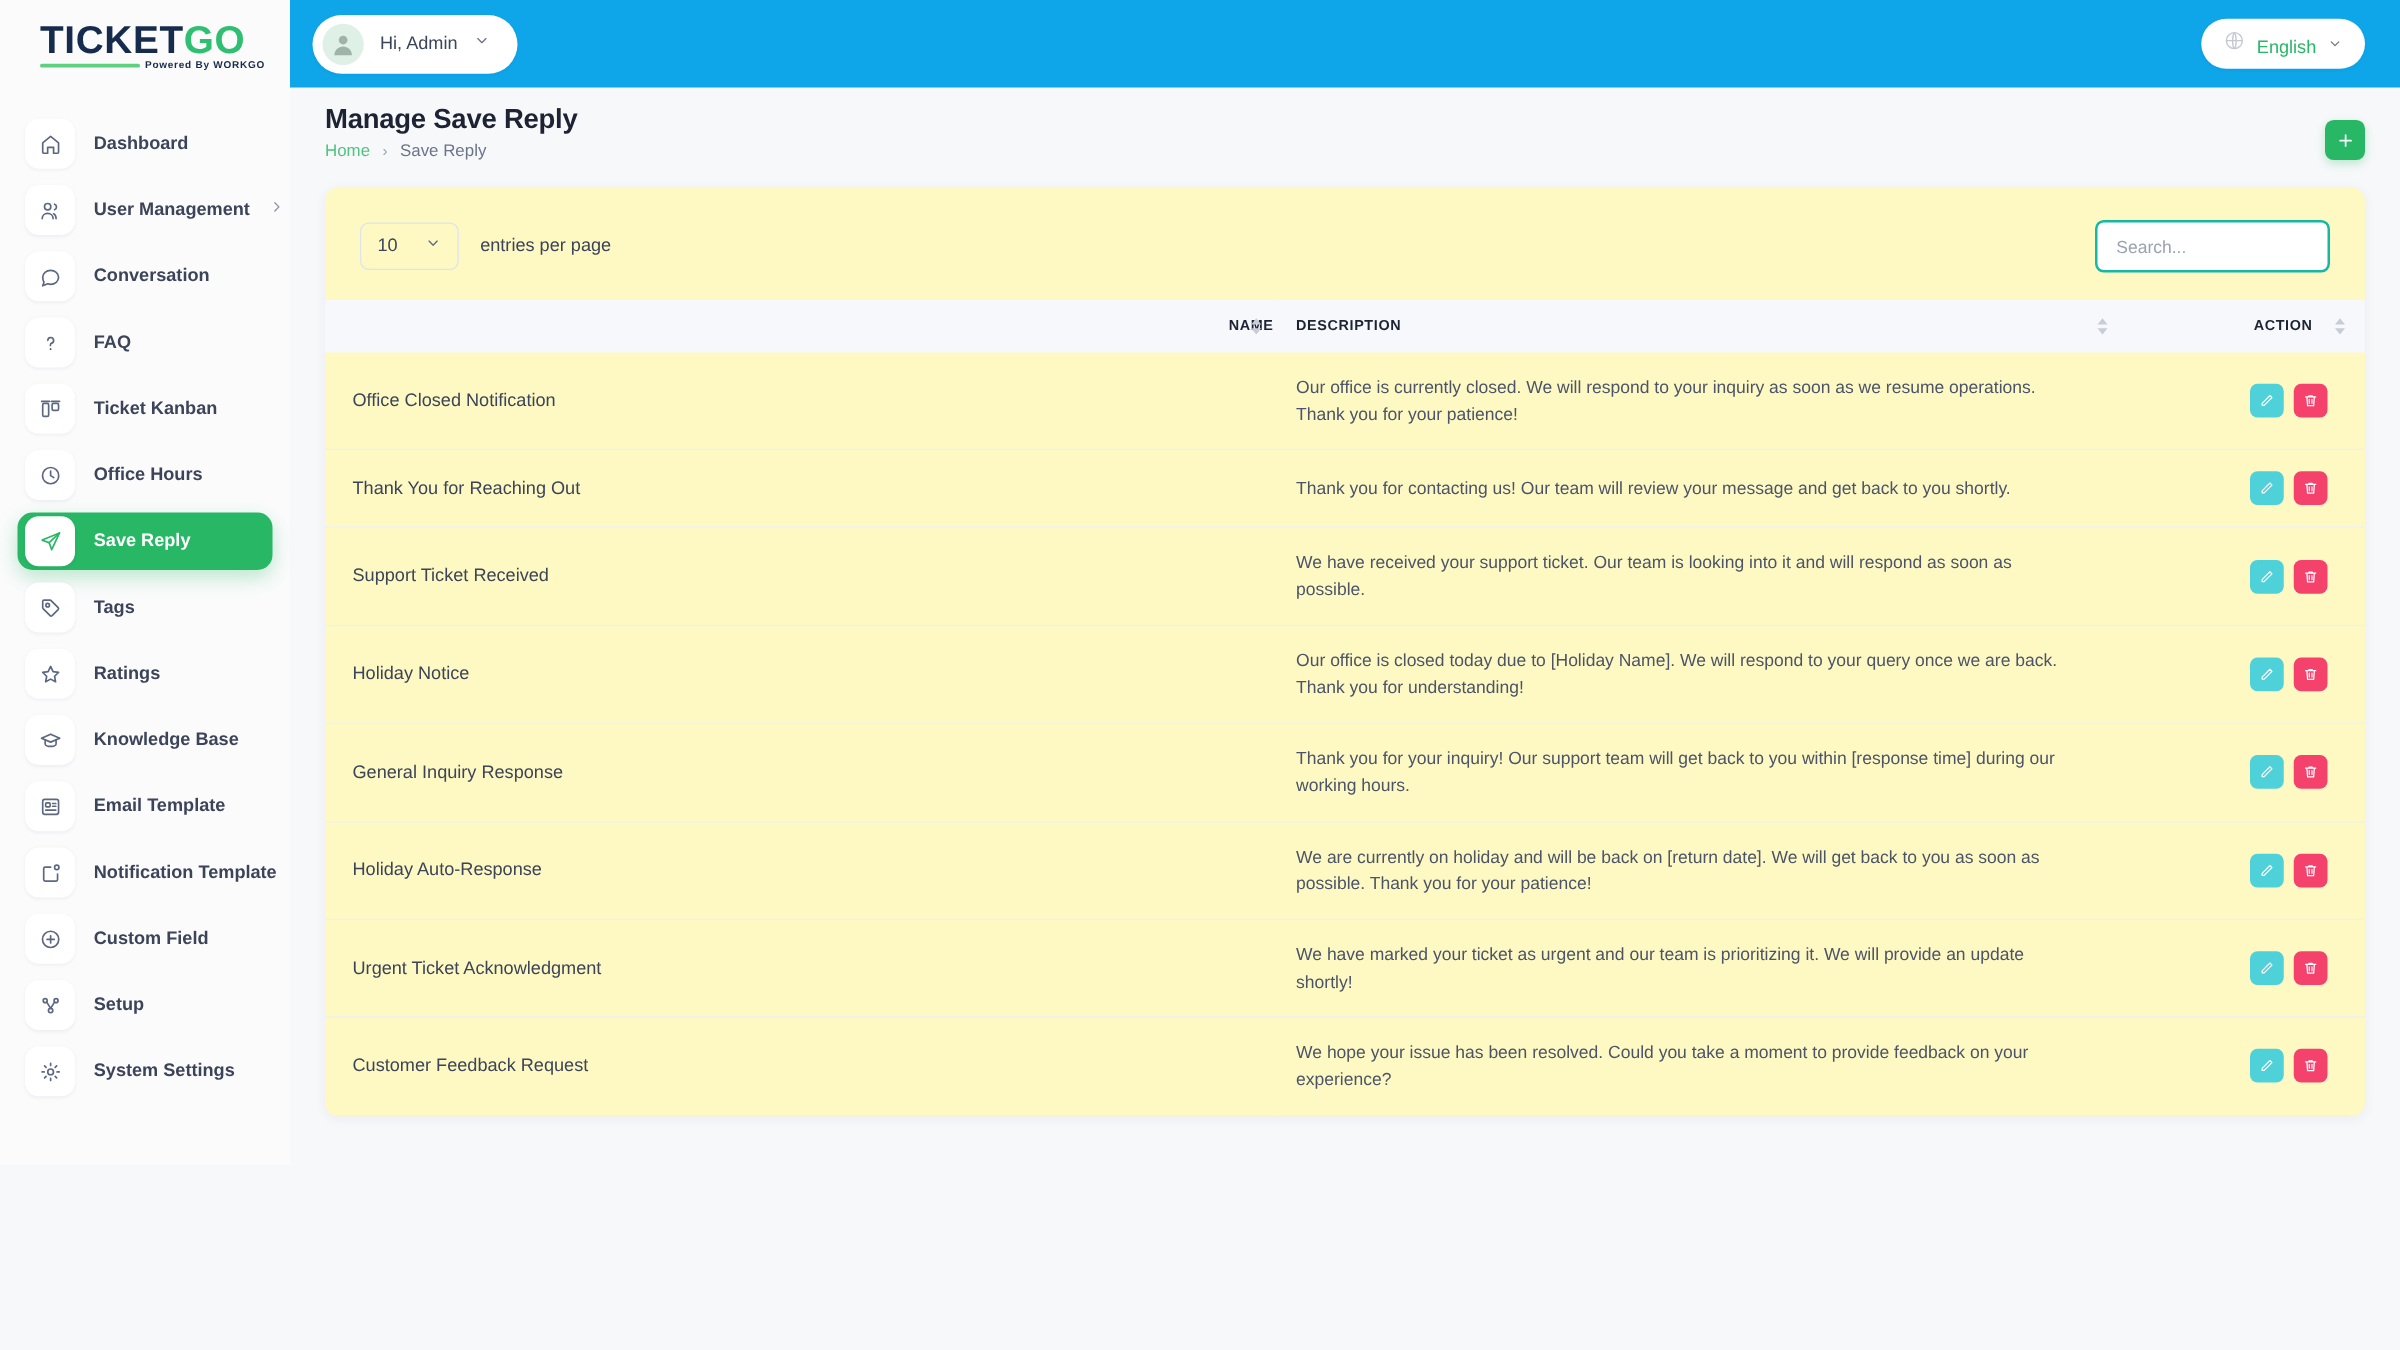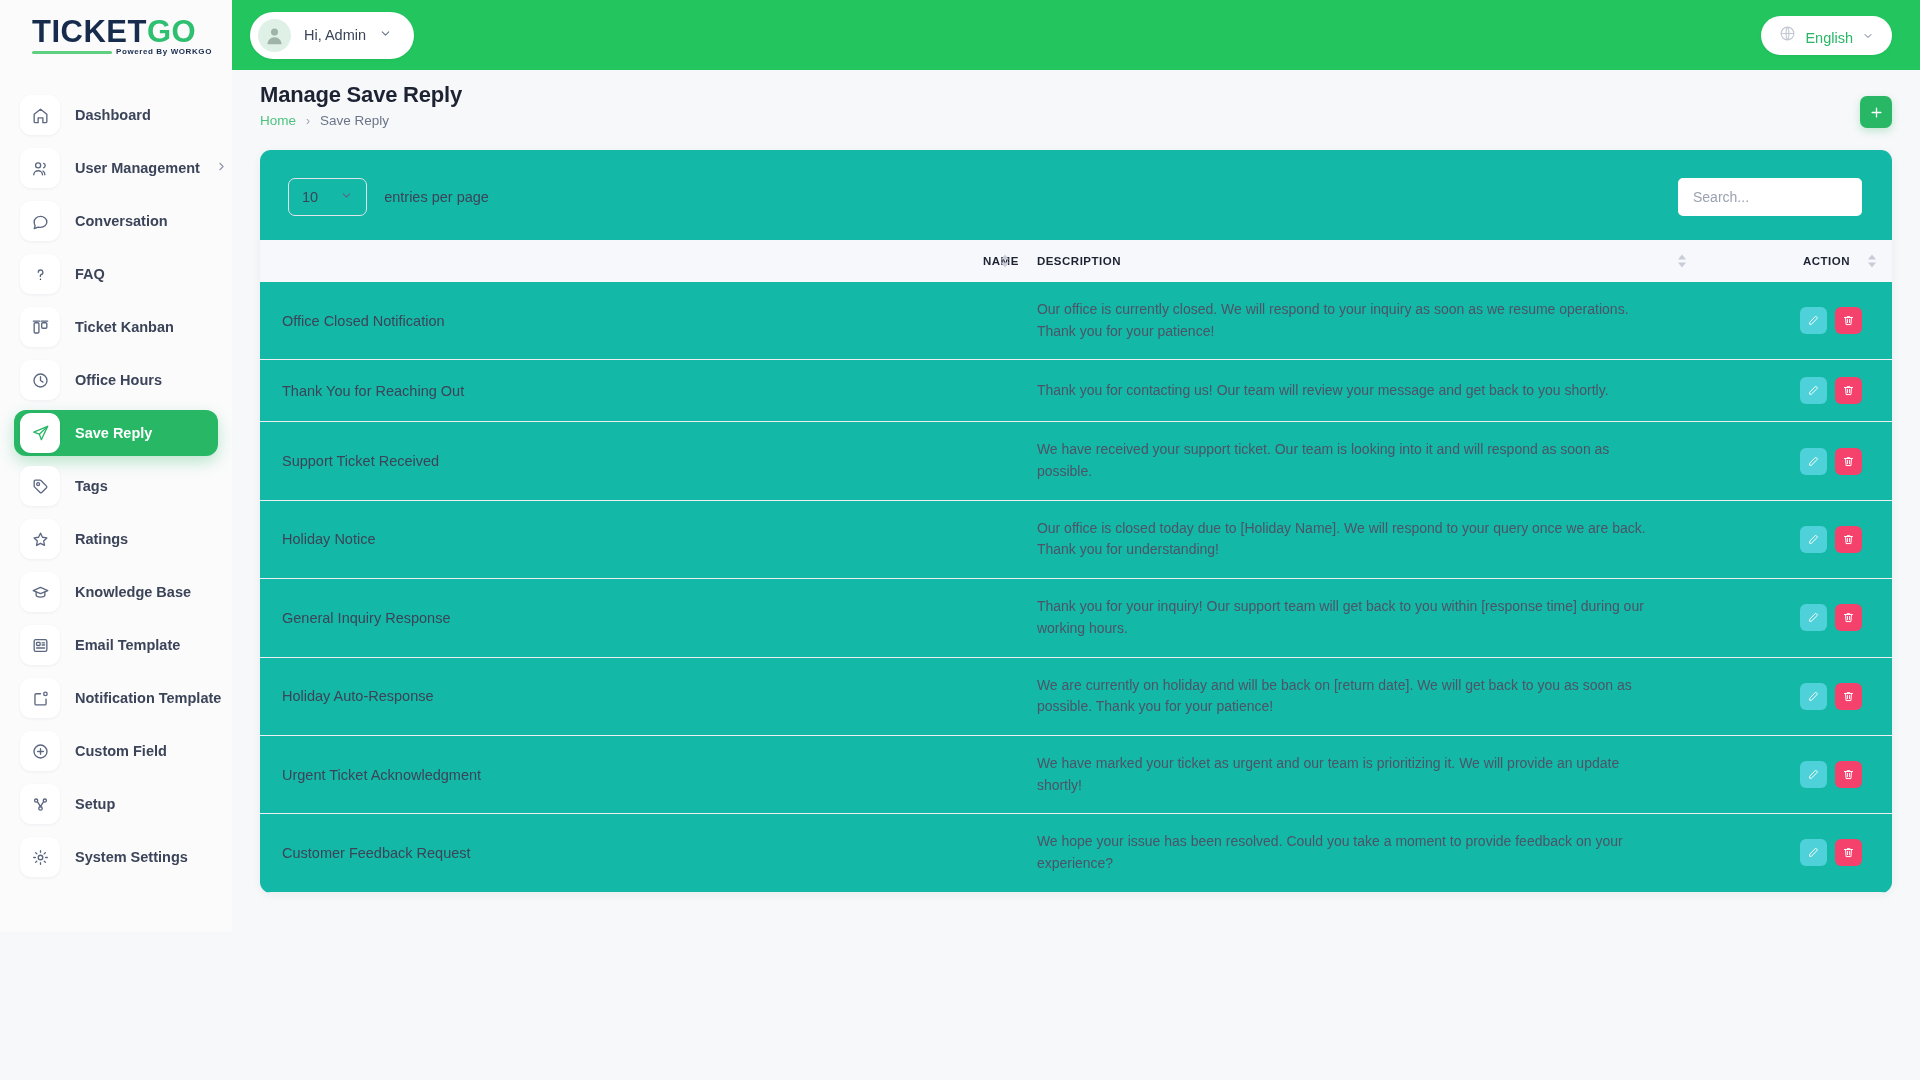--- a/index.html
+++ b/index.html
@@ -57,21 +57,21 @@
     box-shadow:0 6px 16px rgba(39,183,101,.30);
   }
   .nav-item.active .ico { background:#ffffff; }
   .nav-item.active .ico svg { stroke:#27b765; }
   .nav-item.active .nav-label { color:#ffffff; }
 
   
   .main { flex:1; height:1080px; display:flex; flex-direction:column; min-width:0; }
   .topbar {
     height:70px; display:flex; align-items:center; justify-content:space-between;
-    padding:0 28px 0 18px; background:#22c55e;
+    padding:0 28px 0 18px; background:#0ea5e9;
   }
   .user-chip {
     display:flex; align-items:center; gap:13px;
     background:#ffffff; border-radius:30px; padding:7px 22px 7px 8px;
     cursor:pointer; box-shadow:0 1px 3px rgba(30,40,60,.05);
   }
   .avatar {
     width:33px; height:33px; border-radius:50%;
     background:#dff0e6; display:flex; align-items:center; justify-content:center;
   }
@@ -102,21 +102,21 @@
     width:32px; height:32px; border-radius:7px; background:#27b765;
     display:flex; align-items:center; justify-content:center;
     cursor:pointer; border:none; margin-top:14px;
     box-shadow:0 3px 8px rgba(39,183,101,.28);
   }
   .add-btn svg { width:15px; height:15px; stroke:#fff; stroke-width:2.2; stroke-linecap:round; }
 
   
   .card-wrap { padding:22px 28px 0 28px; }
   .card {
-    background:#14b8a6; border-radius:11px;
+    background:#fef9c3; border-radius:11px;
     box-shadow:0 2px 10px rgba(30,40,60,.055);
     overflow:hidden;
   }
   .card-top {
     display:flex; align-items:center; justify-content:space-between;
     padding:26px 28px 22px 28px;
   }
   .entries { display:flex; align-items:center; gap:17px; }
   .select-box {
     position:relative; display:flex; align-items:center; gap:22px;

